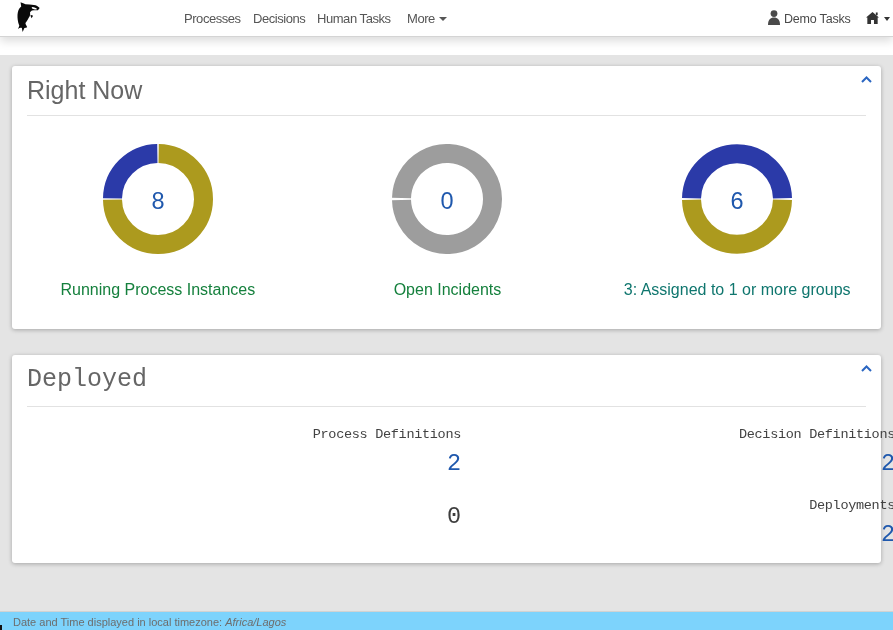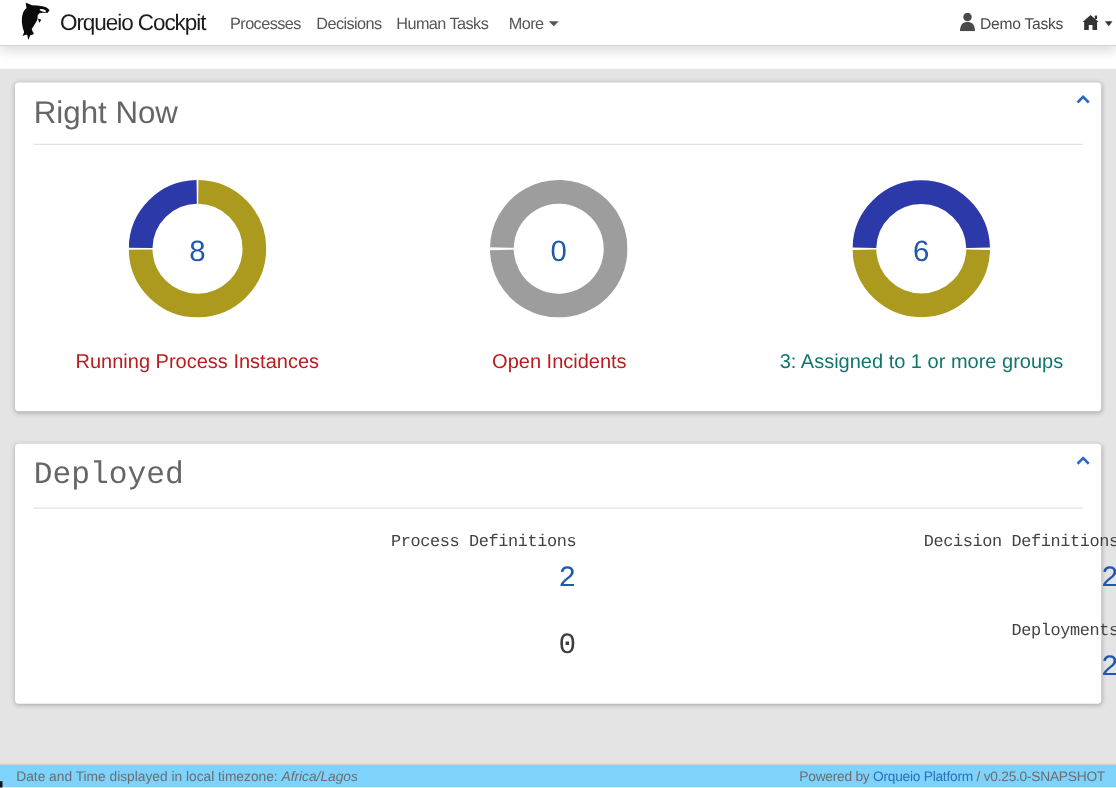--- a/index.html
+++ b/index.html
@@ -17,21 +17,21 @@
 .panel { background:#fff; border-radius:3px; box-shadow:0 1px 4px rgba(0,0,0,.28);
   padding: 0 15px; position:relative; }
 .panel1 { height:263px; margin-bottom:26px; }
 .panel2 { height:208px;font-family:Liberation Mono, monospace; }
 h2 { font-size:25px; font-weight:400; color:#666; padding-top:10px; line-height:29px; }
 .rule { border-bottom:1px solid #e2e2e2; margin-top:10px; }
 .chev { position:absolute; top:10px; right:9px; }
 .donut-row { display:flex; margin:0 -16px 0 -14px; }
 .donut-col { width:33.333%; text-align:center; }
 .donut-col svg.donut { margin-top:28px; display:block; margin-left:auto; margin-right:auto; }
-.donut-label { font-size:16px; color:#b91c1c; margin-top:27px; }
+.donut-label { font-size:16px; color:#15803d; margin-top:27px; }
 .donut-label.gold { color:#0f766e; }
 .stats { margin-top:19px; }
 .srow { display:flex; height:71px; }
 .scell { flex:0 0 434px;text-align:right; }
 .scell .lbl { font-size:13.5px; letter-spacing:-0.3px; color:#424242; line-height:18px; }
 .scell .num { font-size:23.5px; color:#1f58ad; line-height:30px; margin-top:5px; }
 .scell .num.dark { color:#3d3d3d; }
 footer { height:19px; background:#7dd3fc; border-top:1px solid #d2d2d2; position:relative;
   font-size:11px; color:#6d6d6d; }
 footer .left { position:absolute; left:13px; top:4px; }
@@ -40,21 +40,20 @@
 .blackdot { position:absolute; left:0; top:625px; width:2px; height:5px; background:#111; }
 </style>
 </head>
 <body>
 <div class="navbar">
   <svg class="brand-logo" width="30" height="36" viewBox="0 0 28 34">
     <path fill="#0a0a0a" d="M25.0,8.6 C23.8,7.0 21.8,5.8 19.6,5.6 C16.8,5.2 14.2,5.0 11.6,4.9 C10.4,4.4 8.5,3.7 7.0,3.1 C7.2,4.4 7.3,5.8 7.6,7.0 C6.2,8.2 5.2,9.6 4.8,11.2 C4.0,13.5 3.9,16.5 4.3,19.5 C4.5,21.5 5.0,23.4 5.8,25.2 L4.6,28.4 C5.8,27.4 7.0,27.0 8.2,27.4 L8.9,31.2 C9.5,29.8 10.1,28.5 10.6,27.4 C11.6,27.3 12.5,27.0 13.2,26.6 C12.8,25.7 12.4,24.9 11.9,24.2 C11.75,23.6 11.65,23.1 11.6,22.7 C13.0,20.8 14.5,18.0 15.6,16.2 C16.2,14.8 16.0,13.5 15.9,12.7 C16.5,11.8 17.2,11.0 17.8,10.8 C19.3,10.7 21.3,10.6 23.4,10.7 Z"></path>
     <ellipse fill="#fff" cx="19.9" cy="8.8" rx="2.55" ry="0.9" transform="rotate(14 19.9 8.8)"></ellipse>
     <path fill="#0a0a0a" d="M16.3,14.9 L18.8,15.8 L17.3,18.2 C16.8,17 16.4,15.9 16.3,14.9 Z"></path>
   </svg>
-  <span class="brand-text">Orqueio Cockpit</span>
   <span class="nl" style="left:184px">Processes</span>
   <span class="nl" style="left:253px">Decisions</span>
   <span class="nl" style="left:317px">Human Tasks</span>
   <span class="nl" style="left:407px">More<span class="caret"></span></span>
   <svg width="12" height="15" viewBox="0 0 12 15" style="position:absolute; left:768px; top:10px;">
     <circle cx="6" cy="3.6" r="3.4" fill="#4a4a4a"></circle>
     <path d="M0,15 C0,9.5 2.5,7.6 6,7.6 C9.5,7.6 12,9.5 12,15 Z" fill="#4a4a4a"></path>
   </svg>
   <span class="nl" style="left:784px; top:12px; letter-spacing:-0.2px; font-size:12.5px; color:#4a4a4a;">Demo Tasks</span>
   <svg width="13" height="12" viewBox="0 0 14 13" style="position:absolute; left:866px; top:11.5px;">
@@ -121,15 +120,14 @@
         <div class="scell">
             <div class="lbl">Deployments</div>
             <div class="num">2</div>
           </div>
       </div>
     </div>
   </div>
 </div>
 <footer>
   <div class="left">Date and Time displayed in local timezone: <i>Africa/Lagos</i></div>
-  <div class="right">Powered by <a>Orqueio Platform</a> / v0.25.0-SNAPSHOT</div>
 </footer>
 <div class="blackdot"></div>
 
 </body></html>

